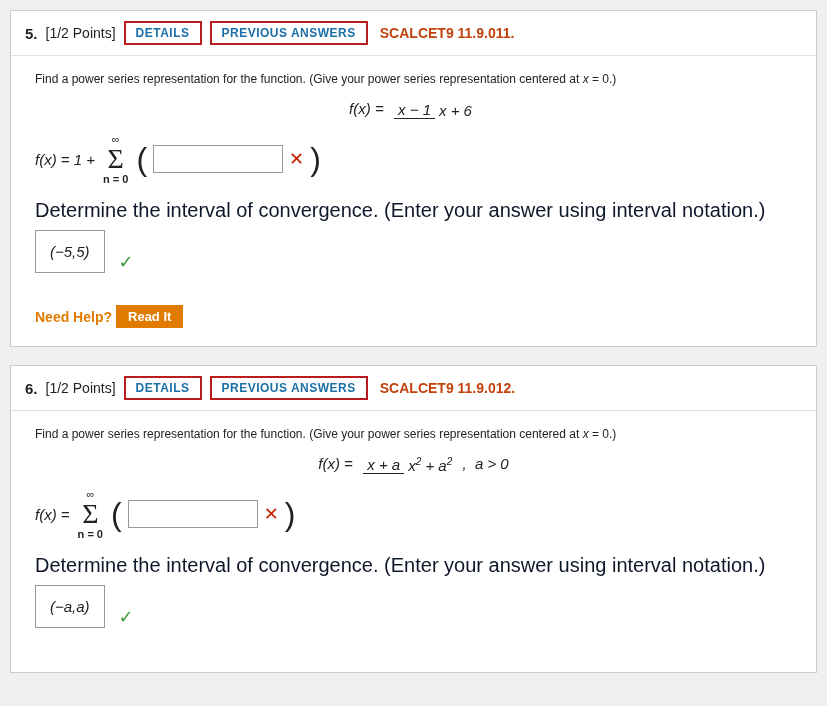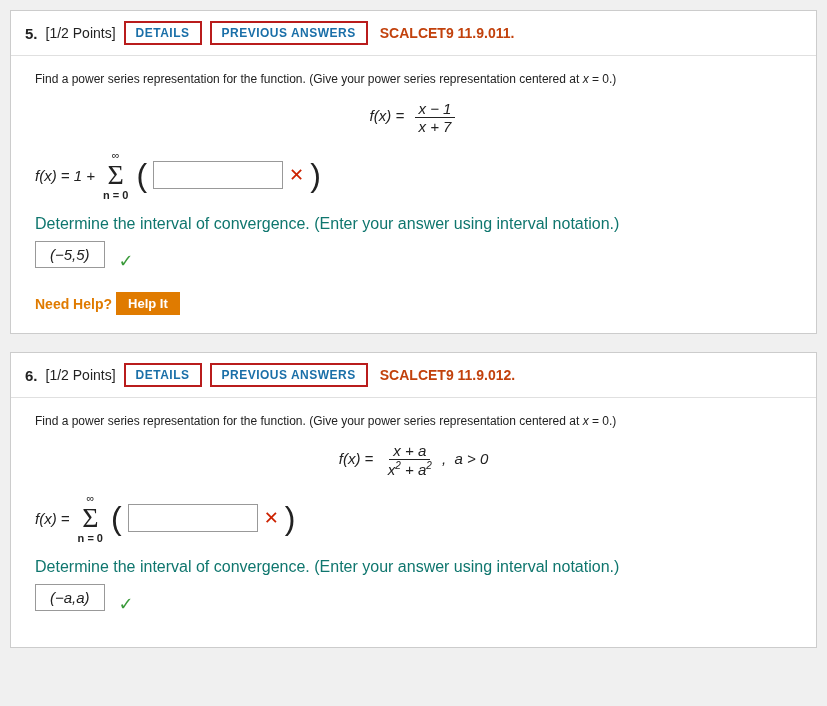--- a/index.html
+++ b/index.html
@@ -54,21 +54,21 @@
       margin-bottom: 14px;
     }
     .formula-display {
       text-align: center;
       font-size: 15px;
       margin-bottom: 14px;
       font-style: italic;
     }
     .fraction {
       display: inline-flex;
-      flex-direction: column;
+      flex-direction: row;
       align-items: center;
       vertical-align: middle;
       margin: 0 2px;
     }
     .fraction .num {
       border-bottom: 1px solid #222;
       padding: 0 4px;
       font-style: italic;
     }
     .fraction .den {
@@ -121,33 +121,33 @@
       vertical-align: middle;
       font-style: normal;
     }
     .x-mark {
       color: #cc2200;
       font-size: 18px;
       font-style: normal;
       vertical-align: middle;
     }
     .convergence-label {
-      color: #0f766e;
+      color: #0f172a;
       margin-bottom: 8px;
-      font-size: 16px;
+      font-size: 20px;
       font-style: normal;
     }
     .convergence-input-box {
       display: inline-block;
       border: 1px solid #999;
-      padding: 4px 14px;
-      font-size: 15px;
-      font-style: italic;
-      background: #fff;
-      margin-bottom: 12px;
+      padding: 12px 14px;
+      font-size: 15px;
+      font-style: italic;
+      background: #fff;
+      margin-bottom: 20px;
     }
     .check-mark {
       color: #3a9a3a;
       font-size: 18px;
       margin-left: 8px;
       vertical-align: middle;
     }
     .need-help-row {
       display: flex;
       align-items: center;
@@ -194,21 +194,21 @@
   </div>
   <div class="problem-body">
     <div class="problem-instructions">
       Find a power series representation for the function. (Give your power series representation centered at <span class="italic-var">x</span> = 0.)
     </div>
 
     <div class="formula-display">
       <span class="italic-var">f</span>(<span class="italic-var">x</span>) =&nbsp;
       <span class="fraction">
         <span class="num">x − 1</span>
-        <span class="den">x + 7</span>
+        <span class="den">x + 6</span>
       </span>
     </div>
 
     <div class="answer-row">
       <span><span class="italic-var">f</span>(<span class="italic-var">x</span>) = 1 +</span>
       <span class="sigma-block">
         <span class="sigma-sup">∞</span>
         <span class="sigma-sym">Σ</span>
         <span class="sigma-sub">n = 0</span>
       </span>
@@ -221,21 +221,21 @@
     <div class="convergence-label">
       Determine the interval of convergence. (Enter your answer using interval notation.)
     </div>
     <div class="convergence-row">
       <div class="convergence-input-box">(−5,5)</div>
       <span class="check-mark">✓</span>
     </div>
 
     <div class="need-help-row">
       <span class="need-help-label">Need Help?</span>
-      <button class="read-it-btn">Help It</button>
+      <button class="read-it-btn">Read It</button>
     </div>
   </div>
 </div>
 
 <div class="problem-block">
   <div class="problem-header">
     <span class="problem-number">6.</span>
     <span>[1/2 Points]</span>
     <button class="header-btn">DETAILS</button>
     <button class="header-btn">PREVIOUS ANSWERS</button>

